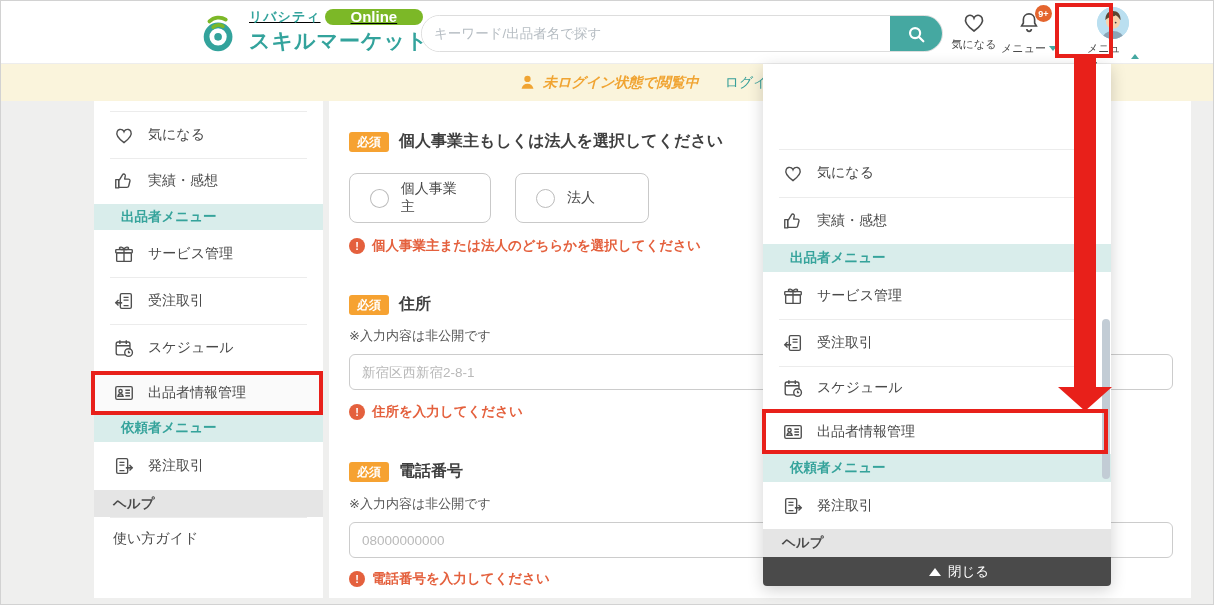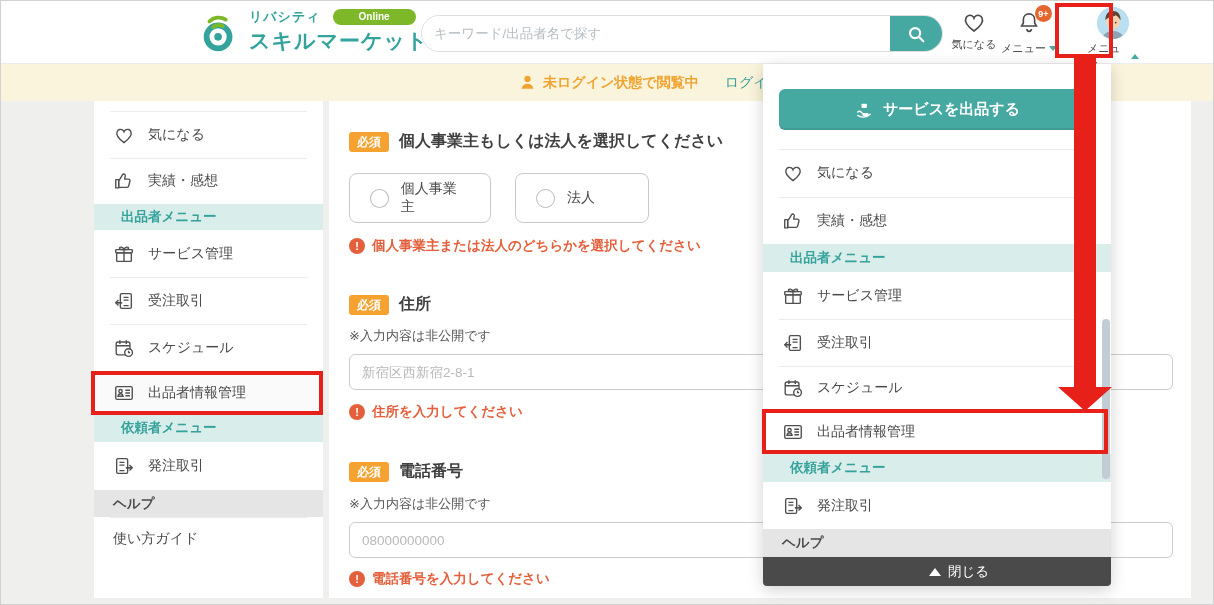--- a/index.html
+++ b/index.html
@@ -5,23 +5,23 @@
   * { margin:0; padding:0; box-sizing:border-box; }
   body { background:#fff; font-family:"Liberation Sans","DejaVu Sans",sans-serif; }
   .screen { position:relative; width:1214px; height:605px; background:#efefee;
             border:1px solid #d2d2d2; overflow:hidden; }
 
   
   .header { position:absolute; top:0; left:0; right:0; height:63px; background:#fff;
             border-bottom:1px solid #ededed; z-index:10; }
   .logo { position:absolute; left:196px; top:7px; display:flex; align-items:center; gap:6px; }
   .logo-txt { display:flex; flex-direction:column; }
-  .logo-row1 { display:flex; align-items:center; gap:12px; }
+  .logo-row1 { display:flex; align-items:center; gap:4px;text-decoration:underline; }
   .logo-name1 { color:#33a39c; font-weight:bold; font-size:13px; letter-spacing:1px; }
-  .logo-pill { background:#7cb827; color:#fff; font-size:10px; font-weight:bold;
+  .logo-pill { background:#7cb827; color:#fff; font-size:15px; font-weight:bold;
                border-radius:9px; padding:2px 26px; line-height:12px; }
   .logo-name2 { color:#33a39c; font-weight:bold; font-size:21px; letter-spacing:1px; margin-top:1px; }
 
   .search { position:absolute; left:420px; top:14px; width:522px; height:37px;
             display:flex; border:1px solid #ddd; border-radius:19px; background:#fff; overflow:hidden; }
   .search-cat { width:90px; background:#f0f3f3; border-right:1px solid #ddd; display:flex;
                 align-items:center; justify-content:space-between; padding:0 10px 0 14px;
                 font-size:13px; color:#333; cursor:pointer; }
   .search-input { flex:1; border:none; outline:none; padding:0 12px; font-size:13.5px; color:#1d4ed8;
                   font-family:inherit; }
@@ -37,21 +37,21 @@
                  display:flex; align-items:center; justify-content:center; padding:0 2px; }
   .caret-down { width:0; height:0; border-left:4px solid transparent; border-right:4px solid transparent;
                 border-top:5px solid #45a8a1; }
   .caret-up { width:0; height:0; border-left:4px solid transparent; border-right:4px solid transparent;
               border-bottom:5px solid #45a8a1; }
   .avatar { width:32px; height:32px; border-radius:50%; overflow:hidden; background:#badff0; }
 
   
   .notice { position:absolute; top:63px; left:0; right:0; height:37px; background:#faf4dc; z-index:5; }
   .notice-inner { position:absolute; left:517px; top:0; height:37px; display:flex; align-items:center; gap:6px; }
-  .notice-status { color:#f0a432; font-weight:bold; font-size:14px; }
+  .notice-status { color:#f0a432; font-weight:bold; font-size:14px;font-style:italic; }
   .notice-link { color:#3aa09a; font-size:14px; cursor:pointer; }
   .notice-sep { color:#3aa09a; font-size:14px; }
   .notice-gap { width:14px; }
 
   
   .sidebar { position:absolute; left:93px; top:100px; width:229px; height:497px; background:#fff;
              padding-top:10px; overflow:hidden; z-index:2; }
   .srow { position:relative; display:flex; align-items:center; gap:13px; padding-left:19px;
           font-size:14px; color:#4a4a4a; cursor:pointer; }
   .srow .mi { color:#4f4f4f; flex:0 0 auto; display:flex; }
@@ -392,26 +392,20 @@
     </div>
     <div class="note" style="top:394px">※入力内容は非公開です</div>
     <input class="tinput" style="top: 421px;" placeholder="08000000000">
     <div class="err" style="top:469px">
       <span class="err-icon">!</span>
       <span class="err-text">電話番号を入力してください</span>
     </div>
   </div>
 
   <div class="dropdown">
-    <button class="dd-btn">
-      <svg width="20" height="20">
-          <use href="#i-hand"></use>
-        </svg>
-      <span>サービスを出品する</span>
-    </button>
     <div class="dd-list">
       <div class="srow bt" style="height:48px">
         <span class="mi">
             <svg width="22" height="22">
               <use href="#i-heart"></use>
             </svg>
           </span>
         <span>気になる</span>
       </div>
       <div class="srow bt" style="height:47px">

